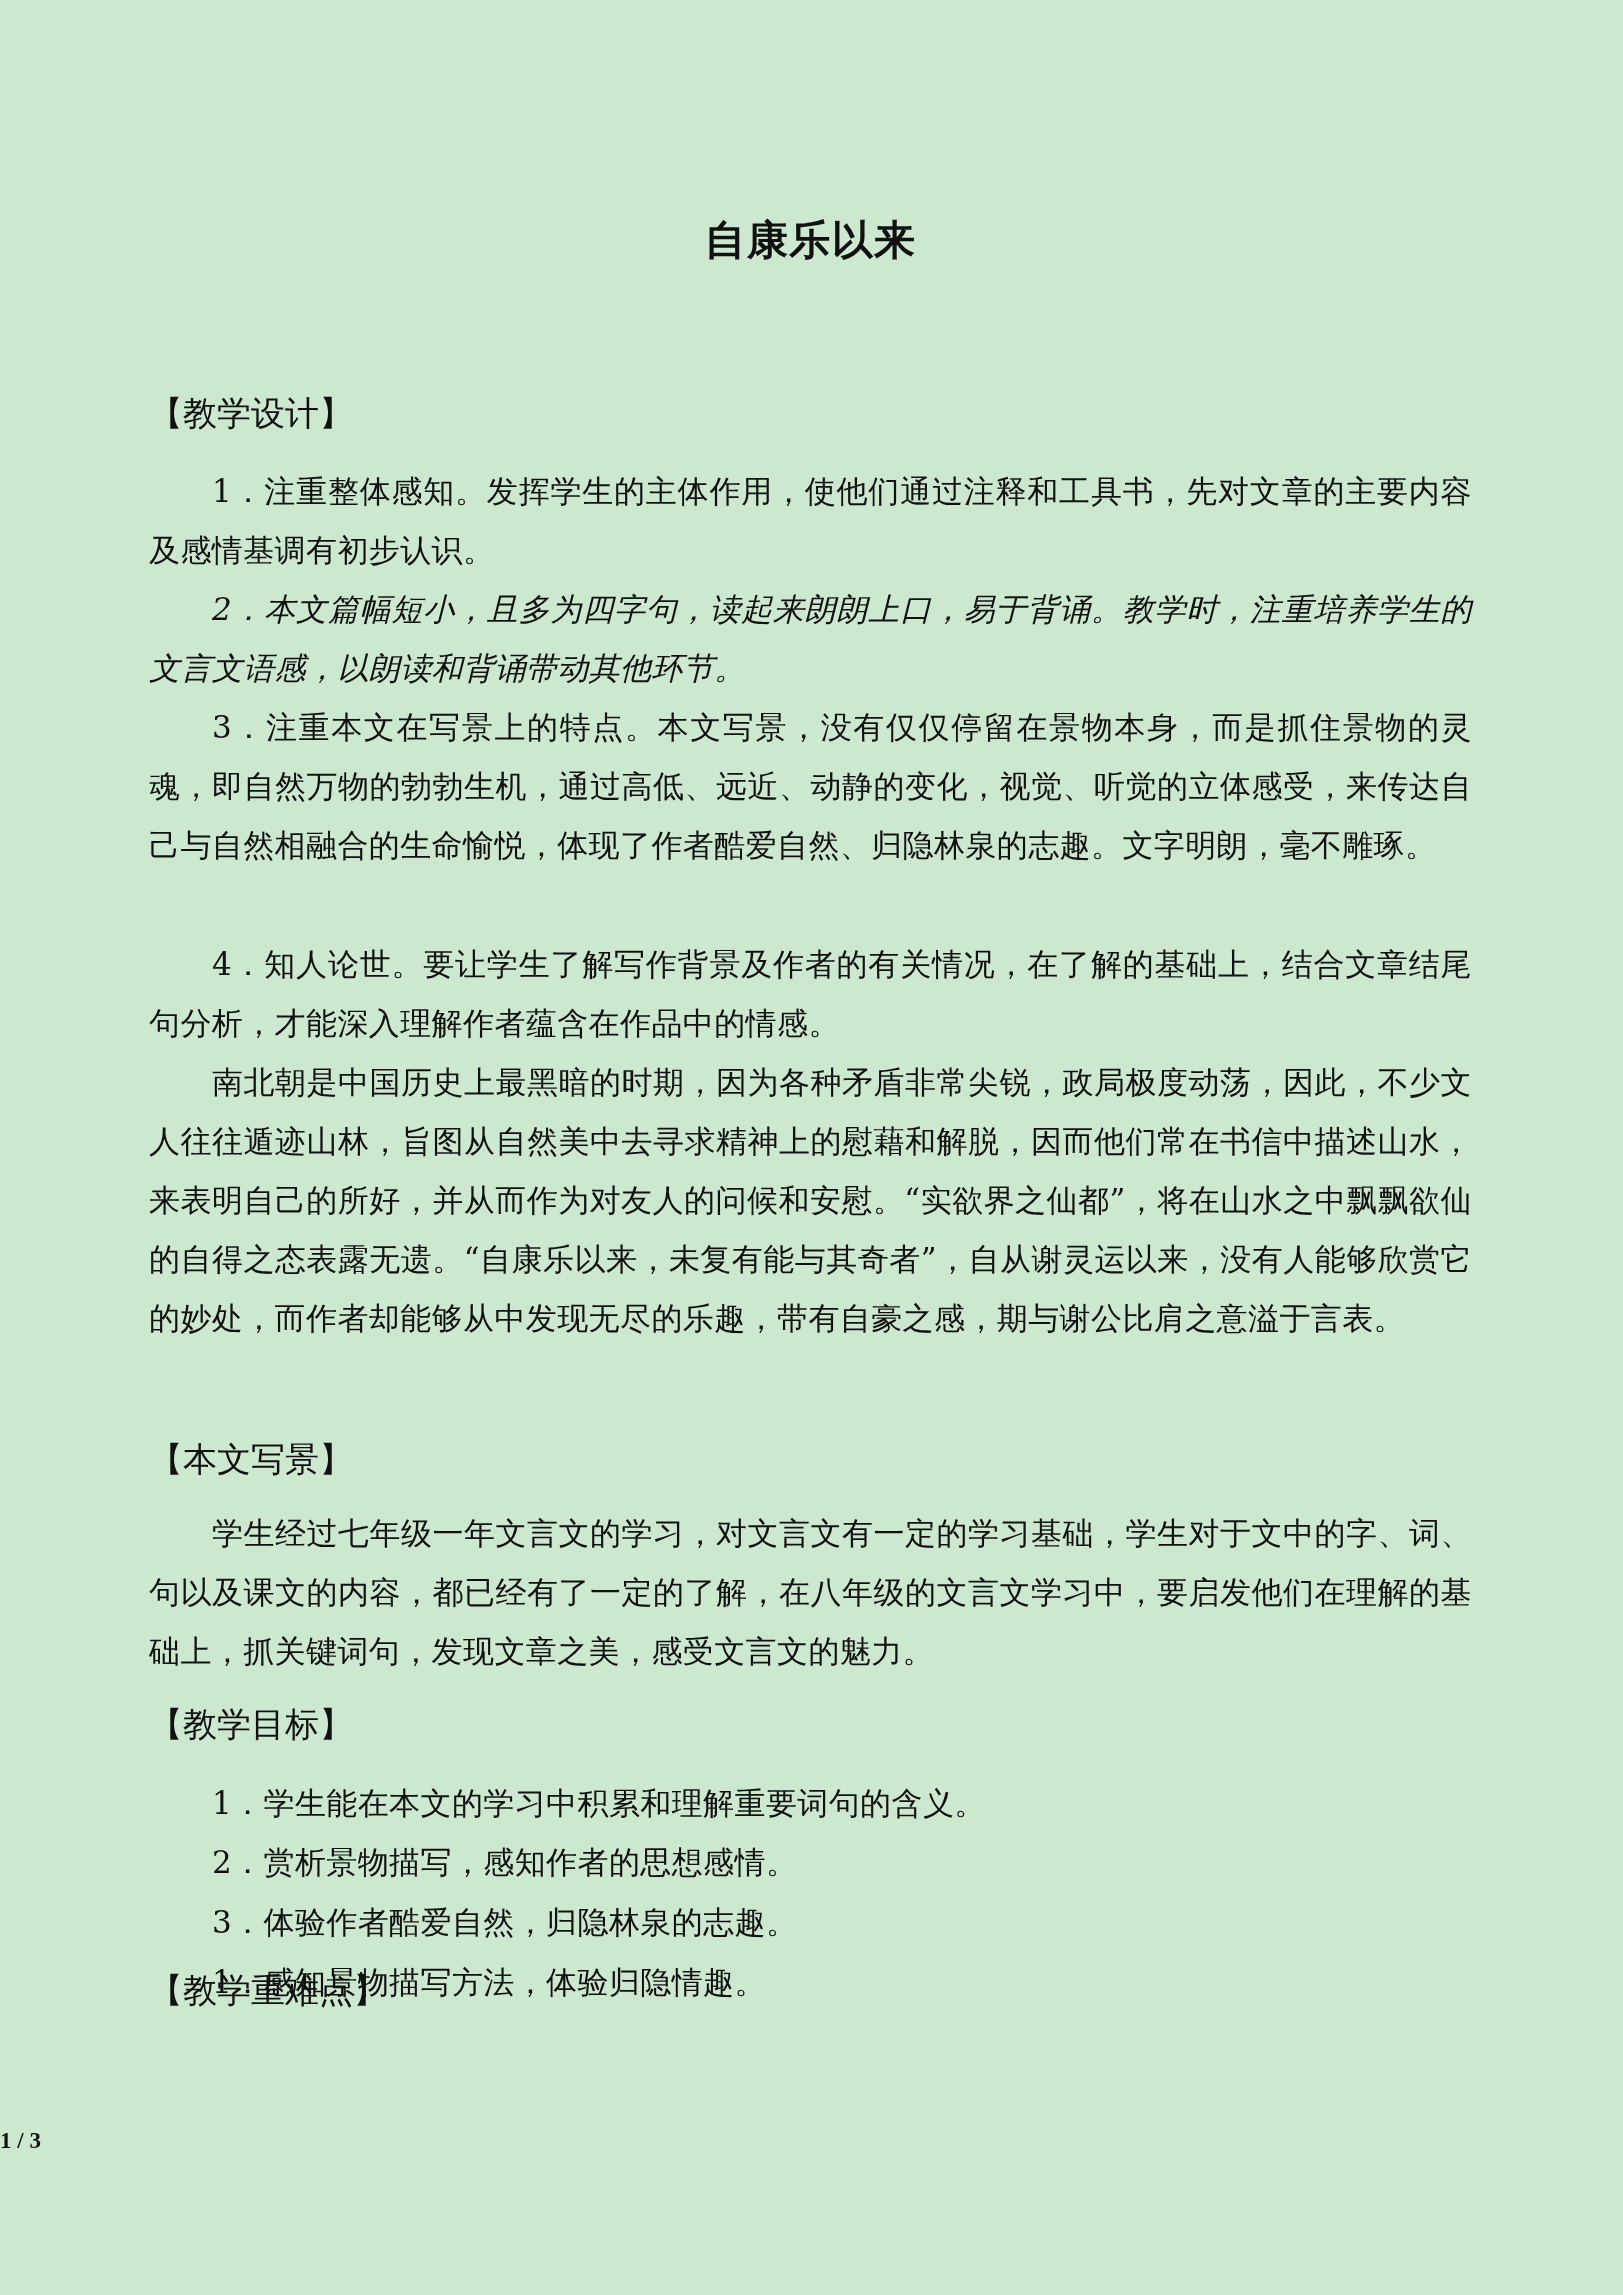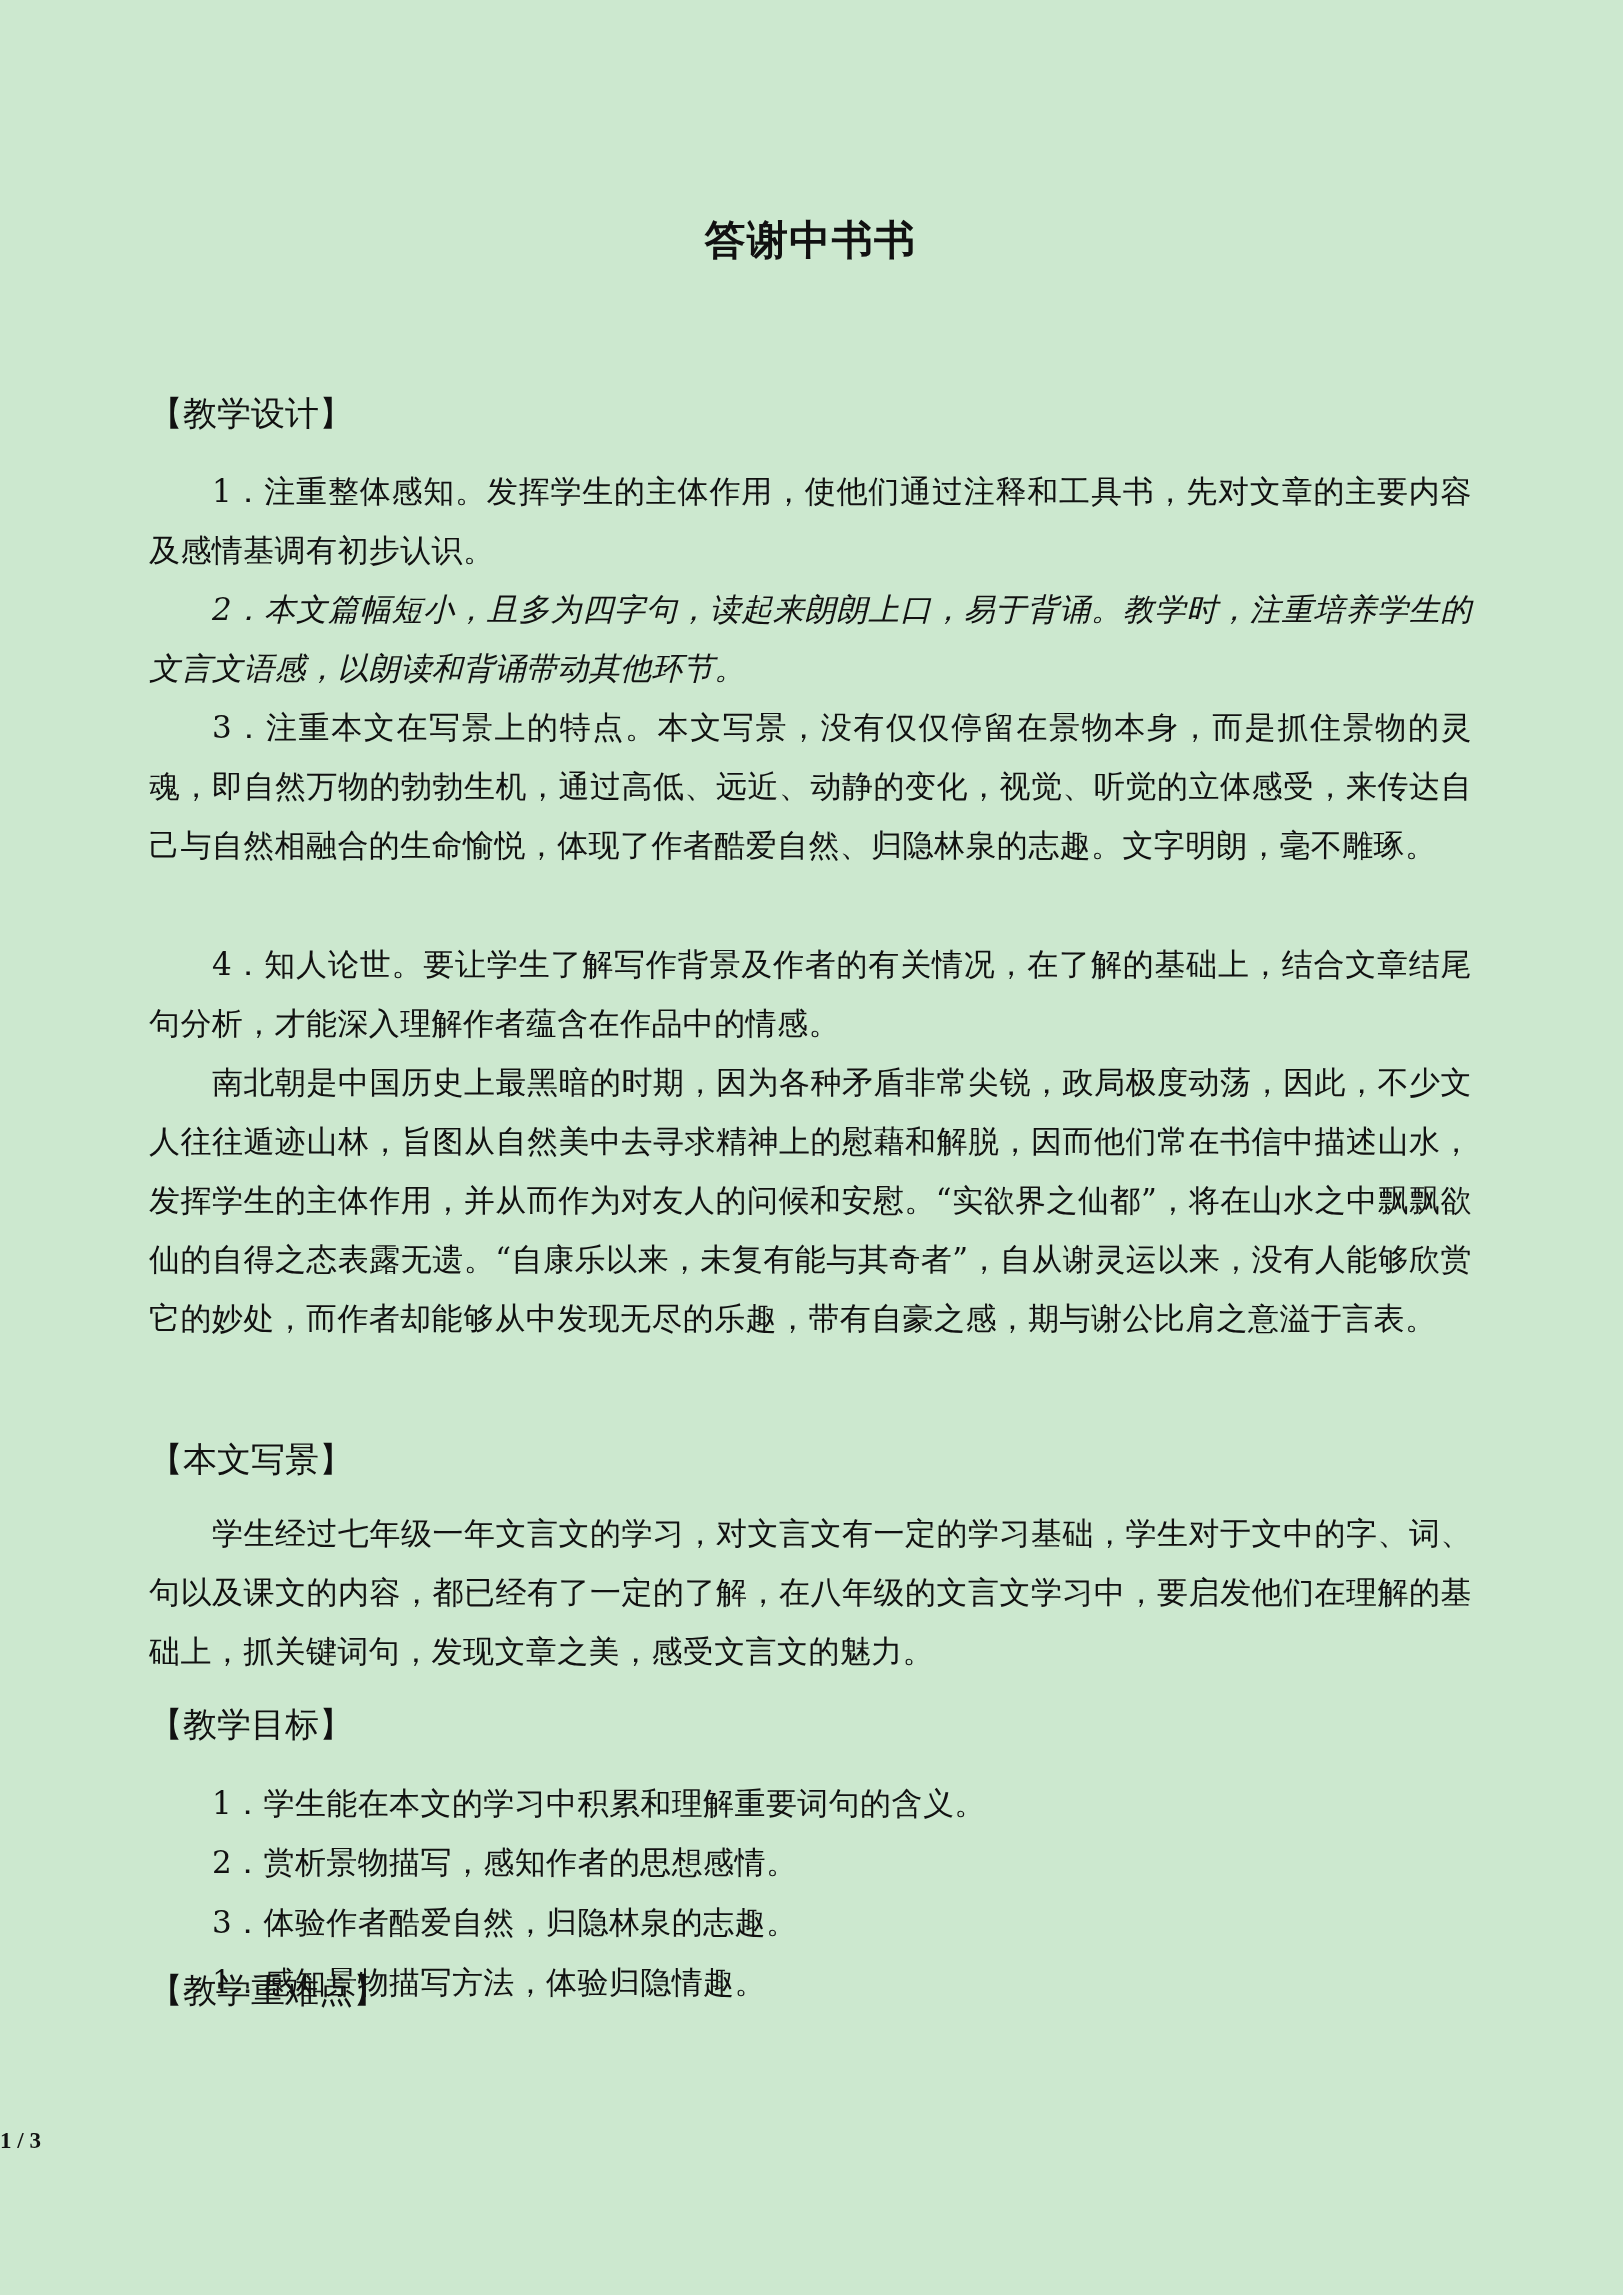--- a/index.html
+++ b/index.html
@@ -62,29 +62,29 @@
     font-size: 23px;
     font-weight: bold;
     font-family: "Liberation Serif", "DejaVu Serif", serif;
   }
 </style>
 </head>
 <body>
 
 <div class="page">
 
-  <div class="title">答谢中书书</div>
+  <div class="title">自康乐以来</div>
 
   <div class="heading" style="top:389px;">【教学设计】</div>
 
   <div class="para" style="top:462px;">1．注重整体感知。发挥学生的主体作用，使他们通过注释和工具书，先对文章的主要内容及感情基调有初步认识。</div>
   <div class="para" style="top:580px;font-style:italic;">2．本文篇幅短小，且多为四字句，读起来朗朗上口，易于背诵。教学时，注重培养学生的文言文语感，以朗读和背诵带动其他环节。</div>
   <div class="para" style="top:698px;">3．注重本文在写景上的特点。本文写景，没有仅仅停留在景物本身，而是抓住景物的灵魂，即自然万物的勃勃生机，通过高低、远近、动静的变化，视觉、听觉的立体感受，来传达自己与自然相融合的生命愉悦，体现了作者酷爱自然、归隐林泉的志趣。文字明朗，毫不雕琢。</div>
   <div class="para" style="top:935px;">4．知人论世。要让学生了解写作背景及作者的有关情况，在了解的基础上，结合文章结尾句分析，才能深入理解作者蕴含在作品中的情感。</div>
-  <div class="para" style="top:1053px;">南北朝是中国历史上最黑暗的时期，因为各种矛盾非常尖锐，政局极度动荡，因此，不少文人往往遁迹山林，旨图从自然美中去寻求精神上的慰藉和解脱，因而他们常在书信中描述山水，发挥学生的主体作用，并从而作为对友人的问候和安慰。“实欲界之仙都”，将在山水之中飘飘欲仙的自得之态表露无遗。“自康乐以来，未复有能与其奇者”，自从谢灵运以来，没有人能够欣赏它的妙处，而作者却能够从中发现无尽的乐趣，带有自豪之感，期与谢公比肩之意溢于言表。</div>
+  <div class="para" style="top:1053px;">南北朝是中国历史上最黑暗的时期，因为各种矛盾非常尖锐，政局极度动荡，因此，不少文人往往遁迹山林，旨图从自然美中去寻求精神上的慰藉和解脱，因而他们常在书信中描述山水，来表明自己的所好，并从而作为对友人的问候和安慰。“实欲界之仙都”，将在山水之中飘飘欲仙的自得之态表露无遗。“自康乐以来，未复有能与其奇者”，自从谢灵运以来，没有人能够欣赏它的妙处，而作者却能够从中发现无尽的乐趣，带有自豪之感，期与谢公比肩之意溢于言表。</div>
 
   <div class="heading" style="top:1435px;">【本文写景】</div>
   <div class="para" style="top:1504px;">学生经过七年级一年文言文的学习，对文言文有一定的学习基础，学生对于文中的字、词、句以及课文的内容，都已经有了一定的了解，在八年级的文言文学习中，要启发他们在理解的基础上，抓关键词句，发现文章之美，感受文言文的魅力。</div>
 
   <div class="heading" style="top:1700px;">【教学目标】</div>
   <div class="list-item" style="top:1774px;">1．学生能在本文的学习中积累和理解重要词句的含义。</div>
   <div class="list-item" style="top:1833px;">2．赏析景物描写，感知作者的思想感情。</div>
   <div class="list-item" style="top:1893px;">3．体验作者酷爱自然，归隐林泉的志趣。</div>
 
   <div class="heading" style="top:1966px;">【教学重难点】</div>

